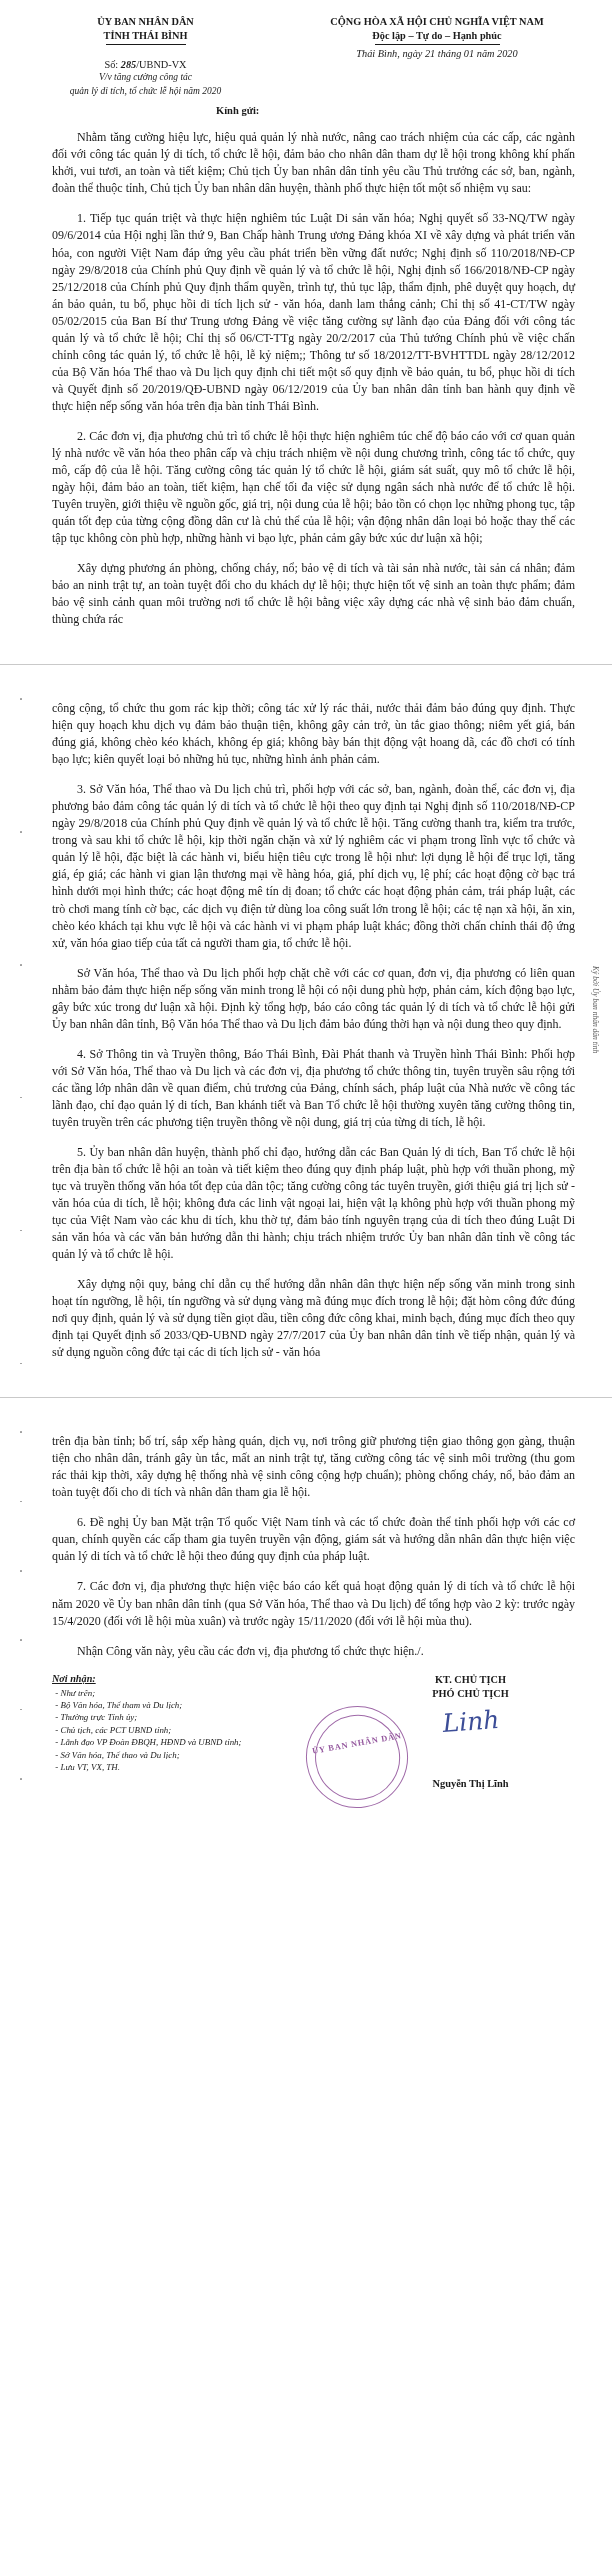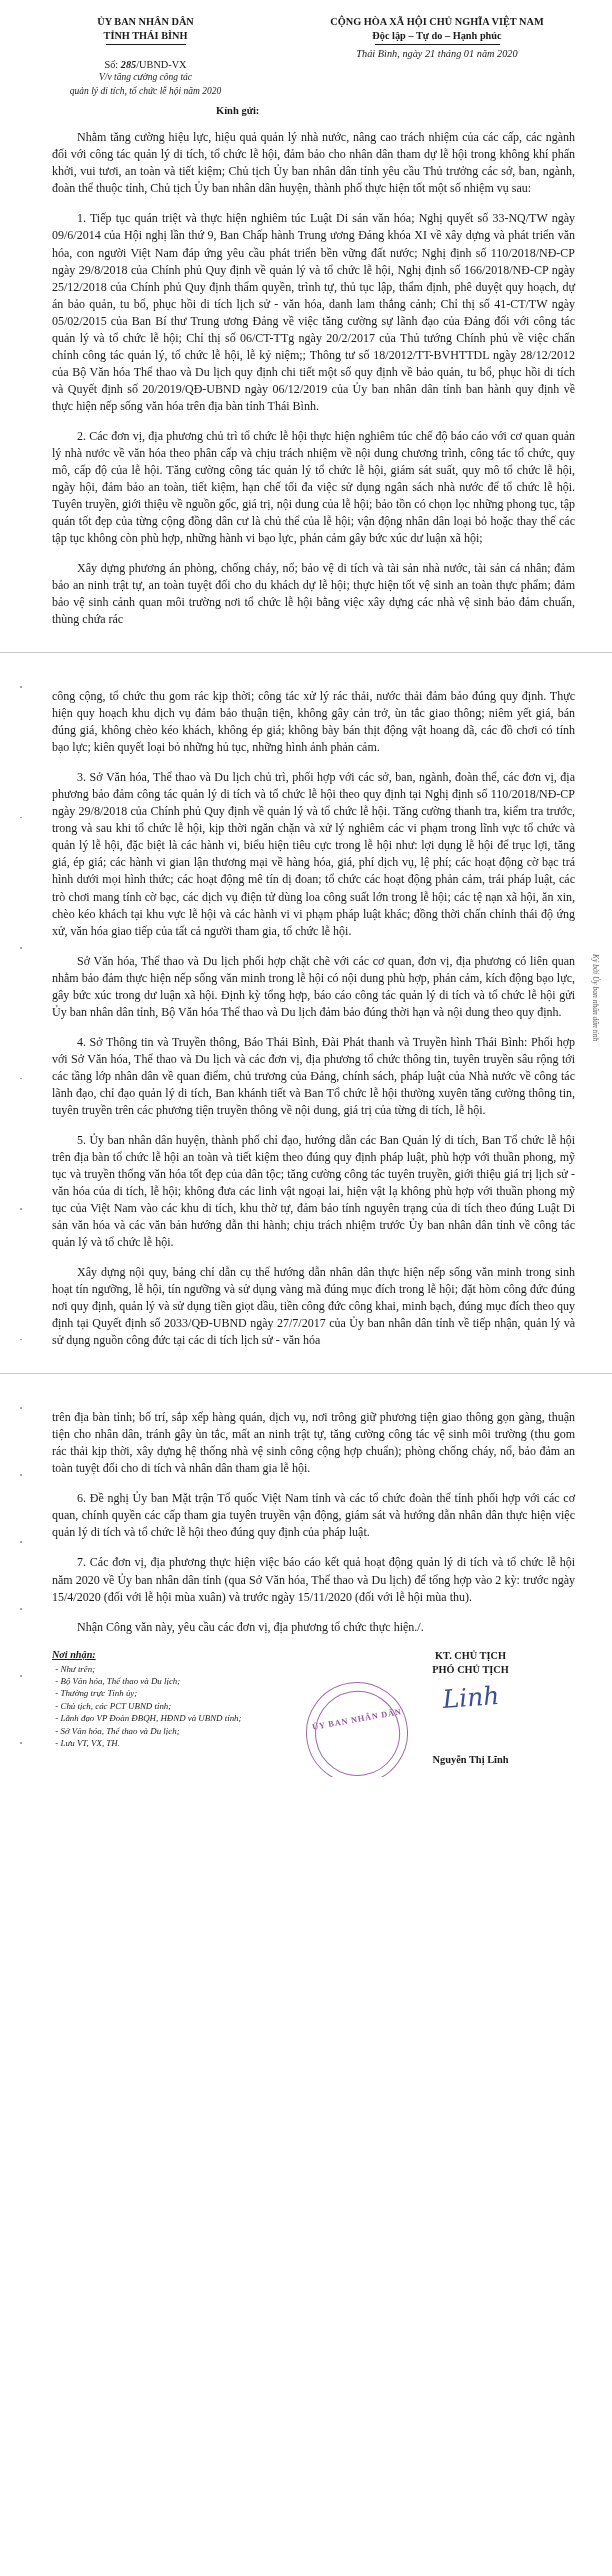--- a/index.html
+++ b/index.html
@@ -12,21 +12,21 @@
     font-family: "Liberation Serif", "DejaVu Serif", serif;
     color: #1a1a1a;
   }
   .page {
     position: relative;
     width: 612px;
   }
   .sheet {
     position: relative;
     box-sizing: border-box;
-    padding: 15px 37px 12px 52px;
+    padding: 15px 37px 24px 52px;
     border-bottom: 0.8px solid #c9c9c9;
   }
   .sheet.last { border-bottom: none; }
 
   
   .hdr {
     display: flex;
     justify-content: space-between;
     align-items: flex-start;
   }
@@ -293,21 +293,21 @@
     <p class="para noind">trên địa bàn tỉnh; bố trí, sắp xếp hàng quán, dịch vụ, nơi trông giữ phương tiện giao thông gọn gàng, thuận tiện cho nhân dân, tránh gây ùn tắc, mất an ninh trật tự, tăng cường công tác vệ sinh môi trường (thu gom rác thải kịp thời, xây dựng hệ thống nhà vệ sinh công cộng hợp chuẩn); phòng chống cháy, nổ, bảo đảm an toàn tuyệt đối cho di tích và nhân dân tham gia lễ hội.</p>
     <p class="para">6. Đề nghị Ủy ban Mặt trận Tổ quốc Việt Nam tỉnh và các tổ chức đoàn thể tỉnh phối hợp với các cơ quan, chính quyền các cấp tham gia tuyên truyền vận động, giám sát và hướng dẫn nhân dân thực hiện việc quản lý di tích và tổ chức lễ hội theo đúng quy định của pháp luật.</p>
     <p class="para">7. Các đơn vị, địa phương thực hiện việc báo cáo kết quả hoạt động quản lý di tích và tổ chức lễ hội năm 2020 về Ủy ban nhân dân tỉnh (qua Sở Văn hóa, Thể thao và Du lịch) để tổng hợp vào 2 kỳ: trước ngày 15/4/2020 (đối với lễ hội mùa xuân) và trước ngày 15/11/2020 (đối với lễ hội mùa thu).</p>
     <p class="para">Nhận Công văn này, yêu cầu các đơn vị, địa phương tổ chức thực hiện./.</p>
 
     <div class="sig">
       <div class="sig-left">
         <div class="nn">Nơi nhận:</div>
         <ul>
           <li>- Như trên;</li>
-          <li>- Bộ Văn hóa, Thể thao và Du lịch;</li>
+          <li>- Bộ Văn hóa, Thể tham và Du lịch;</li>
           <li>- Thường trực Tỉnh ủy;</li>
           <li>- Chủ tịch, các PCT UBND tỉnh;</li>
           <li>- Lãnh đạo VP Đoàn ĐBQH, HĐND và UBND tỉnh;</li>
           <li>- Sở Văn hóa, Thể thao và Du lịch;</li>
           <li>- Lưu VT, VX, TH.</li>
         </ul>
       </div>
       <div class="sig-right">
         <div class="r1">KT. CHỦ TỊCH</div>
         <div class="r1">PHÓ CHỦ TỊCH</div>

